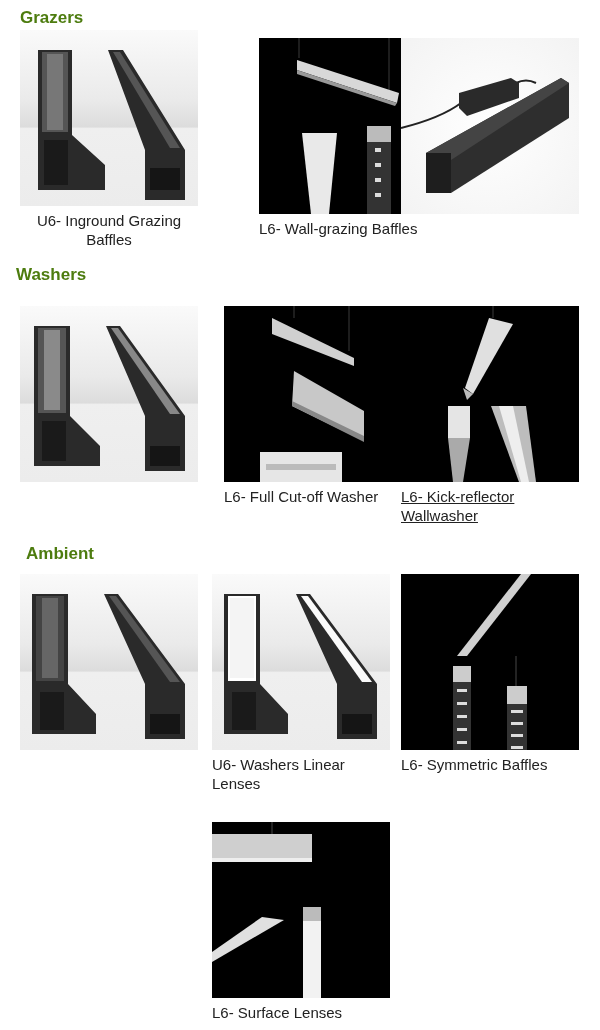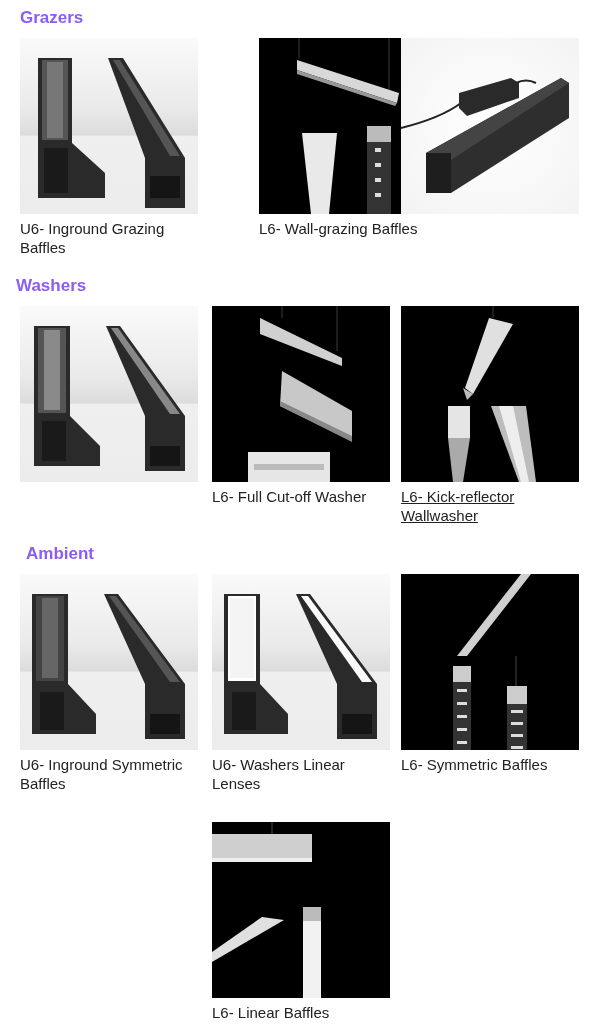--- a/index.html
+++ b/index.html
@@ -1,30 +1,30 @@
 <!DOCTYPE html>
 <html><head>
 <meta charset="utf-8">
 <style>
   html,body{margin:0;padding:0;background:#fff;}
   body{width:600px;height:1030px;position:relative;overflow:hidden;font-family:"Liberation Sans",sans-serif;color:#222;}
-  .heading{position:absolute;font-weight:bold;font-size:17px;color:#8b5cf6;}
+  .heading{position:absolute;font-weight:bold;font-size:17px;color:#4d7c0f;}
   .card{position:absolute;width:178px;}
   .thumb{width:178px;height:176px;position:relative;overflow:hidden;}
   .thumb.light{background:linear-gradient(#fafafa 0%,#eaeaea 40%,#dcdcdc 55%,#efefef 56%,#ececec 100%);}
   .thumb.dark{background:#000;}
   .thumb.white{background:radial-gradient(circle at 50% 50%,#ffffff,#f3f3f3);}
   .caption{font-size:15px;line-height:19px;margin-top:5px;color:#222;}
 </style>
 </head>
 <body>
 
 <div class="heading" style="left:20px;top:8px;">Grazers</div>
 
-<div class="card" style="left:20px;top:38px;">
+<div class="card" style="left:20px;top:30px;text-align:center;">
   <div class="thumb light">
     <svg width="178" height="176" viewBox="0 0 178 176">
       <polygon points="18,20 52,20 52,105 85,135 85,160 18,160" fill="#2a2a2a"></polygon>
       <rect x="22" y="22" width="26" height="80" fill="#555"></rect>
       <rect x="27" y="24" width="16" height="76" fill="#777"></rect>
       <rect x="24" y="110" width="24" height="45" fill="#1a1a1a"></rect>
       <polygon points="88,20 103,20 165,120 165,170 125,170 125,120" fill="#2a2a2a"></polygon>
       <polygon points="93,22 100,22 160,118 150,118" fill="#555"></polygon>
       <rect x="130" y="138" width="30" height="22" fill="#151515"></rect>
     </svg>
@@ -57,37 +57,37 @@
       <path d="M0,90 Q40,80 60,65" stroke="#222" stroke-width="2" fill="none"></path>
       <path d="M115,45 Q125,40 135,45" stroke="#222" stroke-width="2" fill="none"></path>
       <polygon points="58,55 110,40 118,45 118,60 66,78 58,70" fill="#2a2a2a"></polygon>
       <polygon points="25,115 160,40 168,45 168,80 50,155 25,150" fill="#2e2e2e"></polygon>
       <polygon points="25,115 160,40 168,45 50,122" fill="#444"></polygon>
       <rect x="25" y="115" width="25" height="40" fill="#1e1e1e"></rect>
     </svg>
   </div>
 </div>
 
-<div class="heading" style="left:16px;top:276px;">Washers</div>
+<div class="heading" style="left:16px;top:265px;">Washers</div>
 
 <div class="card" style="left:20px;top:306px;">
   <div class="thumb light">
     <svg width="178" height="176" viewBox="0 0 178 176">
       <polygon points="14,20 50,20 50,110 80,140 80,160 14,160" fill="#2a2a2a"></polygon>
       <rect x="18" y="22" width="28" height="85" fill="#555"></rect>
       <rect x="24" y="24" width="16" height="80" fill="#8a8a8a"></rect>
       <rect x="22" y="115" width="24" height="40" fill="#1a1a1a"></rect>
       <polygon points="86,20 100,20 165,110 165,165 125,165 125,110" fill="#2a2a2a"></polygon>
       <polygon points="91,22 98,22 160,108 150,108" fill="#888"></polygon>
       <rect x="130" y="140" width="30" height="20" fill="#151515"></rect>
     </svg>
   </div>
 </div>
 
-<div class="card" style="left:212px;top:306px;">
+<div class="card" style="left:224px;top:306px;">
   <div class="thumb dark">
     <svg width="178" height="176" viewBox="0 0 178 176">
       <line x1="70" y1="0" x2="70" y2="12" stroke="#555" stroke-width="0.7"></line>
       <line x1="125" y1="0" x2="125" y2="45" stroke="#555" stroke-width="0.7"></line>
       <polygon points="48,12 130,52 130,60 48,28" fill="#d0d0d0"></polygon>
       <polygon points="70,65 140,105 140,135 68,100" fill="#c8c8c8"></polygon>
       <polygon points="68,95 140,130 140,136 68,100" fill="#888"></polygon>
       <rect x="36" y="146" width="82" height="30" fill="#e6e6e6"></rect>
       <rect x="42" y="158" width="70" height="6" fill="#bbb"></rect>
     </svg>
@@ -117,21 +117,20 @@
     <svg width="178" height="176" viewBox="0 0 178 176">
       <polygon points="12,20 48,20 48,110 76,140 76,160 12,160" fill="#2a2a2a"></polygon>
       <rect x="16" y="22" width="28" height="85" fill="#444"></rect>
       <rect x="22" y="24" width="16" height="80" fill="#666"></rect>
       <rect x="20" y="118" width="24" height="38" fill="#1a1a1a"></rect>
       <polygon points="84,20 98,20 165,110 165,165 125,165 125,110" fill="#2a2a2a"></polygon>
       <polygon points="89,22 96,22 160,108 150,108" fill="#555"></polygon>
       <rect x="130" y="140" width="30" height="20" fill="#151515"></rect>
     </svg>
   </div>
-  <div class="caption">U6- Inground Symmetric Baffles</div>
 </div>
 
 <div class="card" style="left:212px;top:574px;">
   <div class="thumb light">
     <svg width="178" height="176" viewBox="0 0 178 176">
       <polygon points="12,20 48,20 48,110 76,140 76,160 12,160" fill="#2a2a2a"></polygon>
       <rect x="16" y="22" width="28" height="85" fill="#fff"></rect>
       <rect x="18" y="24" width="24" height="80" fill="#f4f4f4"></rect>
       <rect x="20" y="118" width="24" height="38" fill="#1a1a1a"></rect>
       <polygon points="84,20 98,20 165,110 165,165 125,165 125,110" fill="#2a2a2a"></polygon>
@@ -171,14 +170,14 @@
   <div class="thumb dark">
     <svg width="178" height="176" viewBox="0 0 178 176">
       <line x1="60" y1="0" x2="60" y2="12" stroke="#666" stroke-width="0.7"></line>
       <rect x="0" y="12" width="100" height="24" fill="#cfcfcf"></rect>
       <rect x="0" y="36" width="100" height="4" fill="#eee"></rect>
       <polygon points="0,130 50,95 72,98 0,140" fill="#e0e0e0"></polygon>
       <rect x="91" y="85" width="18" height="14" fill="#bbb"></rect>
       <rect x="91" y="99" width="18" height="77" fill="#f2f2f2"></rect>
     </svg>
   </div>
-  <div class="caption">L6- Linear Baffles</div>
+  <div class="caption">L6- Surface Lenses</div>
 </div>
 
 </body></html>

